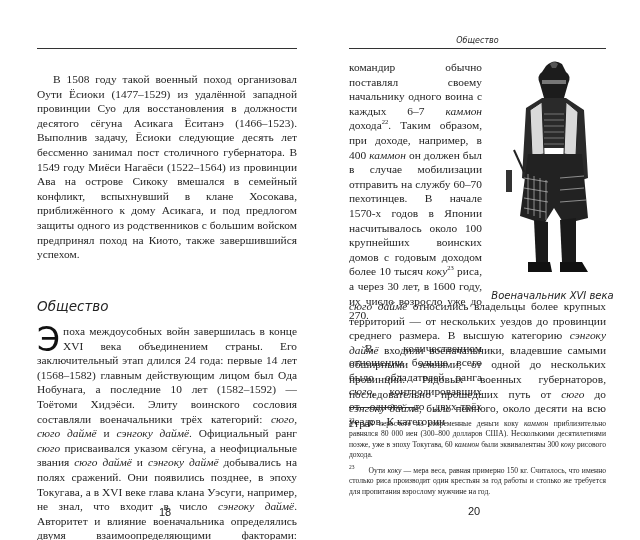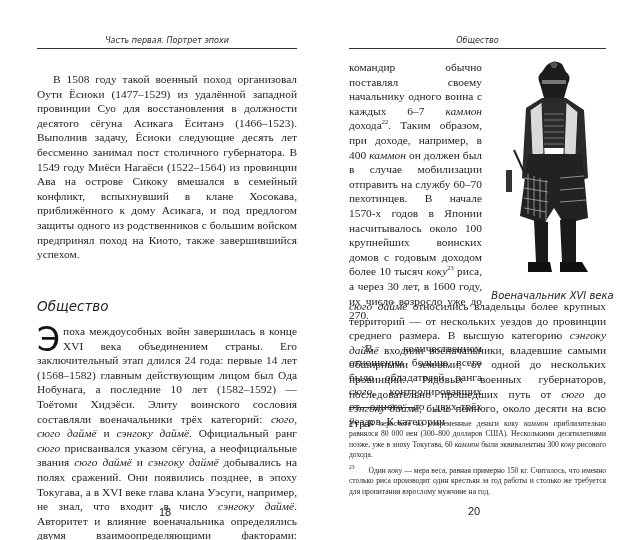--- a/index.html
+++ b/index.html
@@ -69,21 +69,20 @@
     }
     .page-left .folio { left: 159px; }
     .page-right .folio { left: 148px; top: 505px; }
   </style>
 </head>
 <body>
 
 <div class="spread">
 
   <div class="page page-left">
-    <div class="running-head">Часть первая. Портрет эпохи</div>
     <div class="rule"></div>
 
     <div class="body-text top">
       <p><span>В 1508 году такой военный поход организовал Оути Ёсиоки (1477–1529) из удалённой западной провинции Суо для восстановления в должности десятого сёгуна Асикага Ёситанэ (1466–1523). Выполнив задачу, Ёсиоки следующие десять лет бессменно занимал пост столичного губернатора. В 1549 году Миёси Нагаёси (1522–1564) из провинции Ава на острове Сикоку вмешался в семейный конфликт, вспыхнувший в клане Хосокава, приближённого к дому Асикага, и под предлогом защиты одного из родственников с большим войском предпринял поход на Киото, также завершившийся успехом.</span></p>
     </div>
 
     <div class="section-title">Общество</div>
 
     <div class="body-text section">
       <p class="noindent"><span class="dropcap">Э</span><span>поха междоусобных войн завершилась в конце XVI века объединением страны. Его заключительный этап длился 24 года: первые 14 лет (1568–1582) главным действующим лицом был Ода Нобунага, а последние 10 лет (1582–1592) — Тоётоми Хидэёси. Элиту воинского сословия составляли военачальники трёх категорий: </span><i>сюго</i><span>, </span><i>сюго даймё</i><span> и </span><i>сэнгоку даймё</i><span>. Официальный ранг </span><i>сюго</i><span> присваивался указом сёгуна, а неофициальные звания </span><i>сюго даймё</i><span> и </span><i>сэнгоку даймё</i><span> добывались на полях сражений. Они появились позднее, в эпоху Токугава, а в XVI веке глава клана Уэсуги, например, не знал, что входит в число </span><i>сэнгоку даймё</i><span>. Авторитет и влияние военачальника определялись двумя взаимоопределяющими факторами: численностью вассалов и площадью землевладений. Нижестоящий</span></p>
@@ -139,18 +138,18 @@
     </div>
     <div class="caption">Военачальник XVI века</div>
 
     <div class="body-text wide">
       <p class="noindent"><i>сюго даймё</i><span> относились владельцы более крупных территорий — от нескольких уездов до провинции среднего размера. В высшую категорию </span><i>сэнгоку даймё</i><span> входили военачальники, владевшие самыми обширными землями, от одной до нескольких провинций. Рядовых военных губернаторов, последовательно прошедших путь от </span><i>сюго</i><span> до </span><i>сэнгоку даймё</i><span>, было немного, около десяти на всю стра-</span></p>
     </div>
 
     <div class="fn-rule"></div>
     <div class="footnotes">
       <p class="fn"><span class="fn-mark">22</span><span>В пересчёте на современные деньги коку </span><i>каммон</i><span> приблизительно равнялся 80 000 иен (300–800 долларов США). Несколькими десятилетиями позже, уже в эпоху Токугава, 60 </span><i>каммон</i><span> были эквивалентны 300 </span><i>коку</i><span> рисового дохода.</span></p>
-      <p class="fn"><span class="fn-mark">23</span><span>Один </span><i>коку</i><span> — мера веса, равная примерно 150 кг. Считалось, что именно столько риса производит один крестьян за год работы и столько же требуется для пропитания взрослому мужчине на год.</span></p>
+      <p class="fn"><span class="fn-mark">23</span><span>Оути </span><i>коку</i><span> — мера веса, равная примерно 150 кг. Считалось, что именно столько риса производит один крестьян за год работы и столько же требуется для пропитания взрослому мужчине на год.</span></p>
     </div>
 
     <div class="folio">20</div>
   </div>
 </div>
 
 </body></html>

